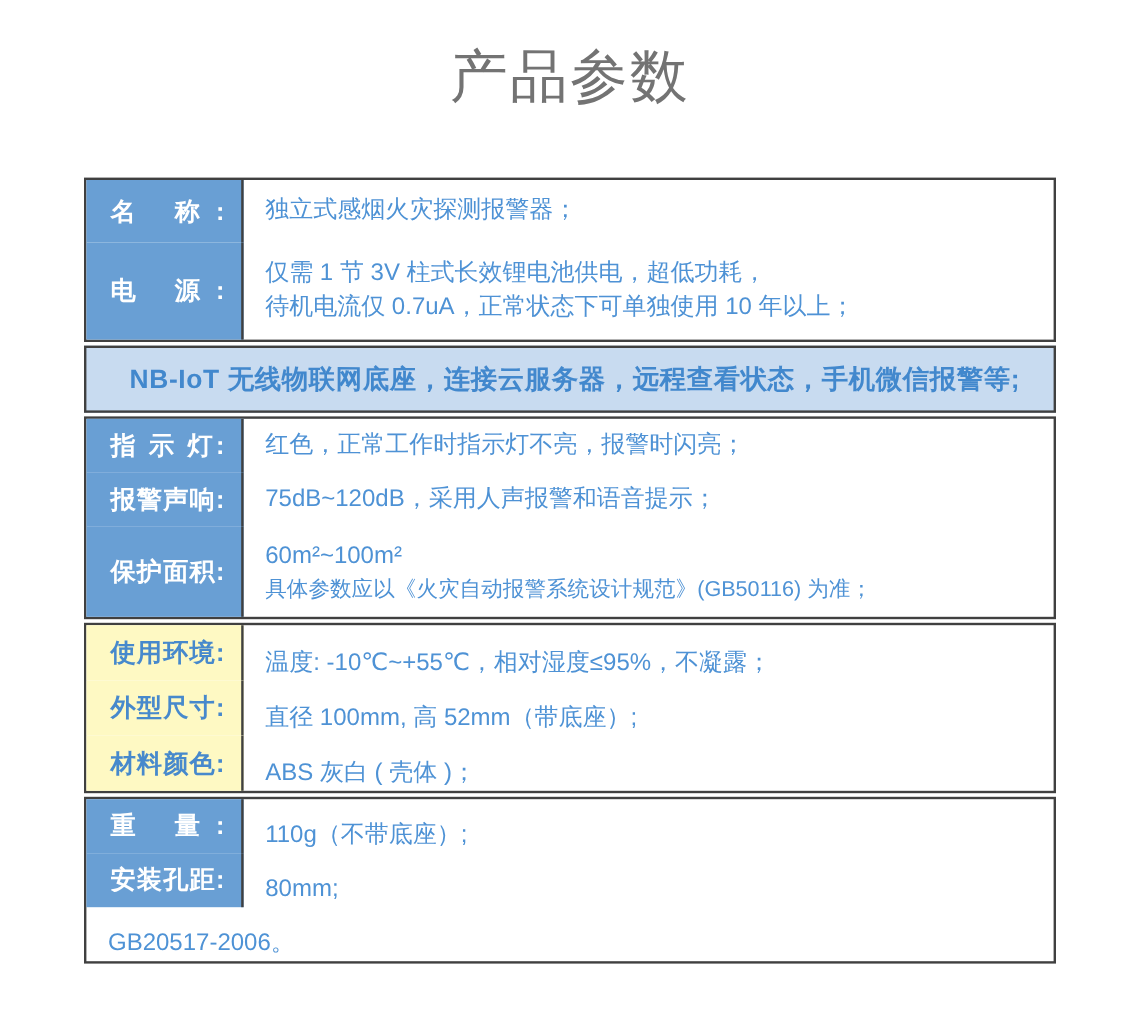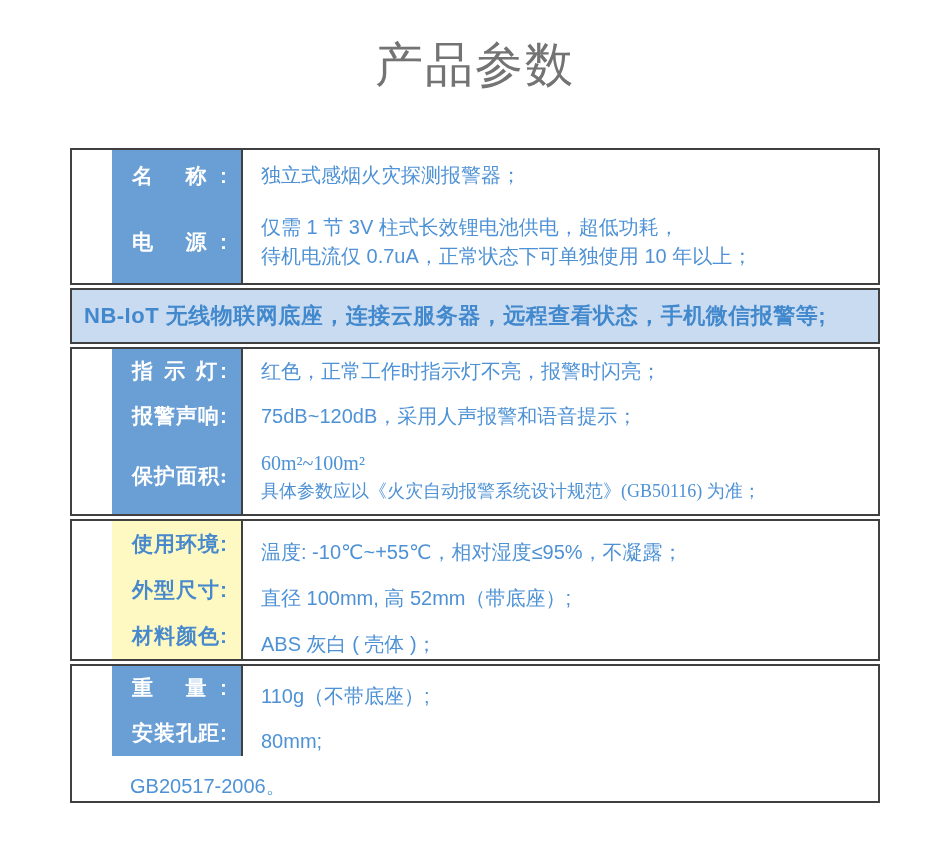--- a/index.html
+++ b/index.html
@@ -20,29 +20,28 @@
     letter-spacing: 2px;
   }
   .table-wrap {
     margin: 54px 0 0 70px;
     width: 810px;
   }
   .section {
     border: 2px solid #404040;
     margin-bottom: 3px;
     background: #ffffff;
-    padding-left: 40px;
   }
   
   .section.banner {
     height: 56px;
     background: #c8dbf0;
     display: flex;
     align-items: center;
-    padding-left: 12px;
+    padding-left: 36px;
   }
   .banner-text {
     color: #4288cd;
     font-size: 22px;
     font-weight: bold;
     letter-spacing: 0.5px;
   }
   
   .row { display: flex; }
   .cell-label {
@@ -74,21 +73,21 @@
     padding: 0 10px 0 18px;
     color: #4e92d5;
     font-size: 20px;
     line-height: 29px;
   }
   
   .sec-0 .row:nth-child(1) { height: 52px; }
   .sec-0 .row:nth-child(2) { height: 81px; }
   .sec-2 .row:nth-child(1) { height: 45px; }
   .sec-2 .row:nth-child(2) { height: 45px; }
-  .sec-2 .row:nth-child(3) { height: 75px; font-family: Liberation Serif, serif; }
+  .sec-2 .row:nth-child(3) { height: 75px; }
   .sec-2 .row:nth-child(3) .line:nth-child(2) { font-size: 18px; line-height: 26px; }
   .sec-3 .row { height: 46px; }
   .sec-3 .cell-content, .sec-4 .cell-content { font-weight: 500; justify-content: flex-end; }
   .sec-4 .row { height: 45px; }
 </style>
 </head>
 <body>
 
 <h1 class="page-title">产品参数</h1>
 

